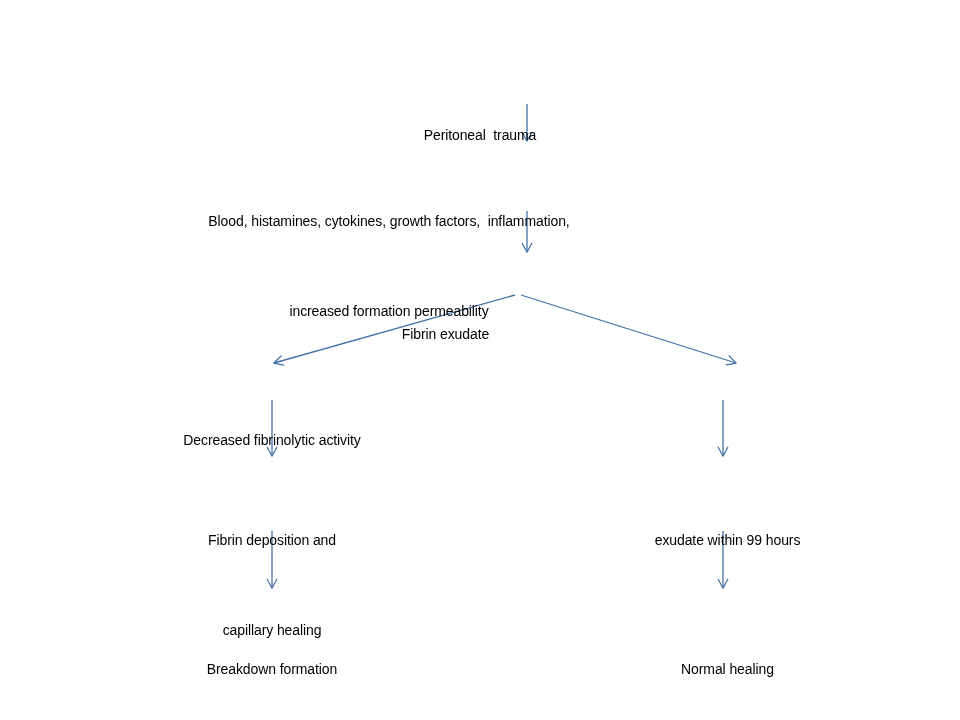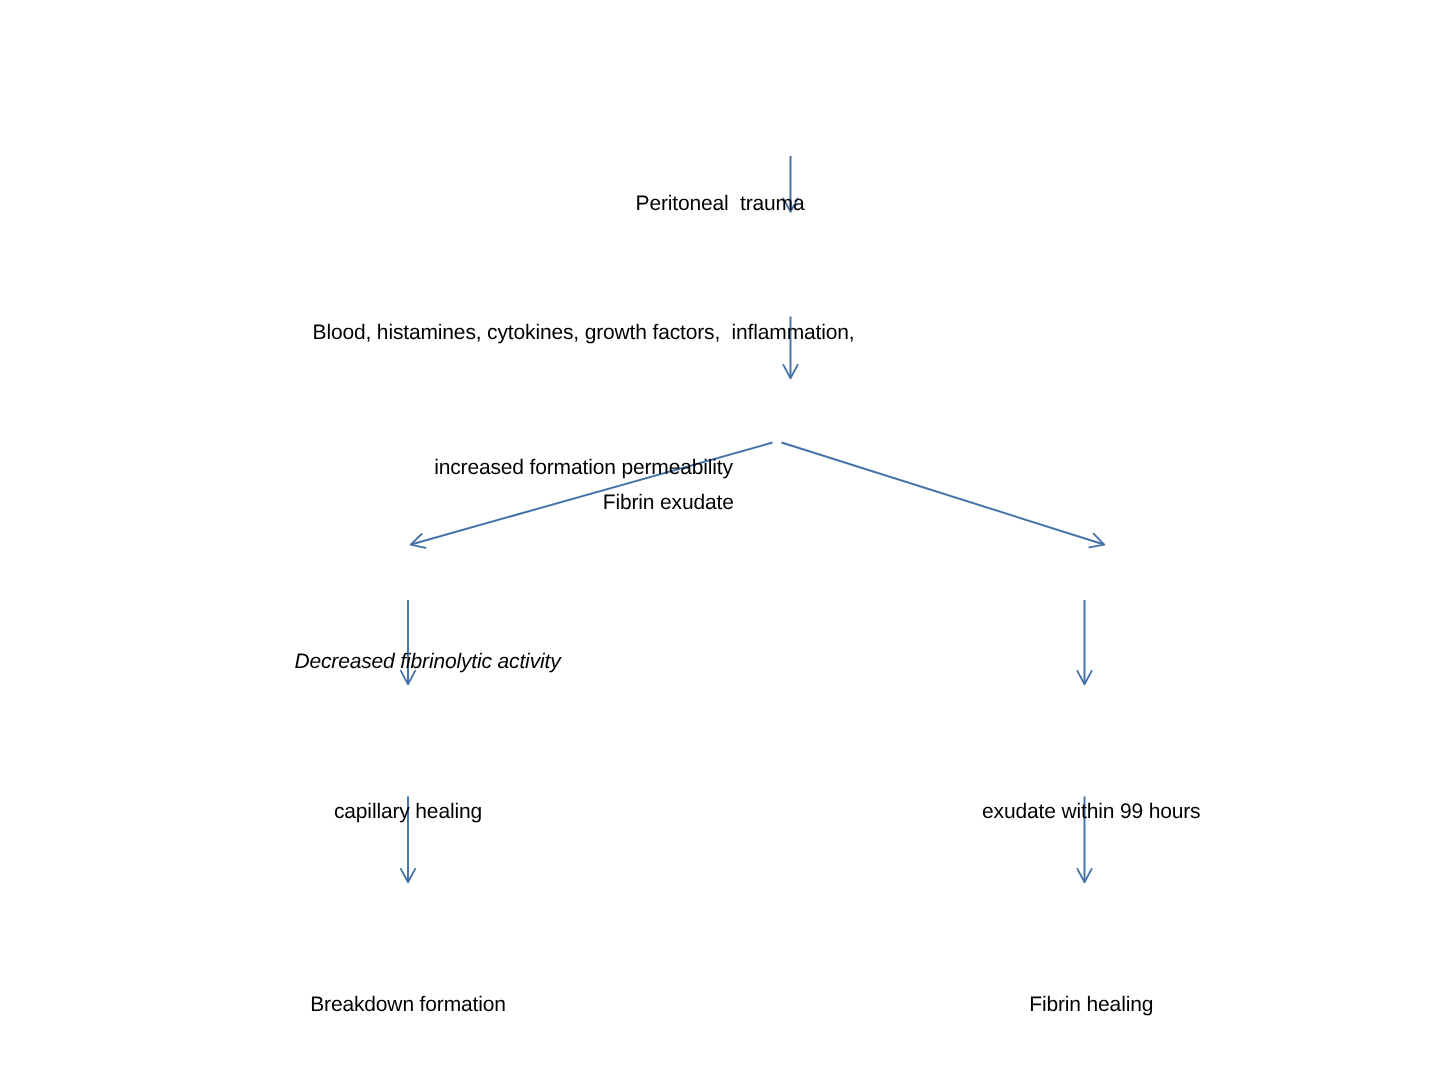--- a/index.html
+++ b/index.html
@@ -42,21 +42,21 @@
   #node-peritoneal-trauma {
     left: 0; top: 60px; width: 960px;
   }
   #node-inflammatory-mediators {
     left: 0; top: 146px; width: 778px;
   }
   #node-fibrin-exudate {
     left: 0; top: 259px; width: 843px; margin-left: 24px;
   }
   #node-decreased-fibrinolytic {
-    left: 65px; top: 365px; width: 440px; font-style: italic;
+    left: 52px; top: 365px; width: 440px;
   }
   #node-normal-fibrinolytic {
     left: 512px; top: 365px; width: 430px;
   }
   #node-fibrin-deposition {
     left: 92px; top: 465px; width: 360px;
   }
   #node-breakdown-fibrinous {
     left: 540px; top: 465px; width: 375px;
   }
@@ -103,28 +103,29 @@
   <div class="node" id="node-fibrin-exudate" style="color: rgb(0, 0, 0);">
     <span class="line">Fibrin exudate</span>
   </div>
 
   <div class="node" id="node-decreased-fibrinolytic" style="color: rgb(0, 0, 0);">
     <span class="line">Decreased fibrinolytic activity</span>
   </div>
 
 
   <div class="node" id="node-fibrin-deposition" style="color: rgb(0, 0, 0);">
+    <span class="line">Fibrin deposition and</span>
     <span class="line">capillary healing</span>
   </div>
 
   <div class="node" id="node-breakdown-fibrinous" style="color: rgb(0, 0, 0);">
     <span class="line">exudate within 99 hours</span>
   </div>
 
   <div class="node" id="node-adhesion-formation" style="color: rgb(0, 0, 0);">
     <span class="line">Breakdown formation</span>
   </div>
 
   <div class="node" id="node-normal-healing" style="color: rgb(0, 0, 0);">
-    <span class="line">Fibrin healing</span>
+    <span class="line">Normal healing</span>
   </div>
 
 </div>
 
 </body></html>

